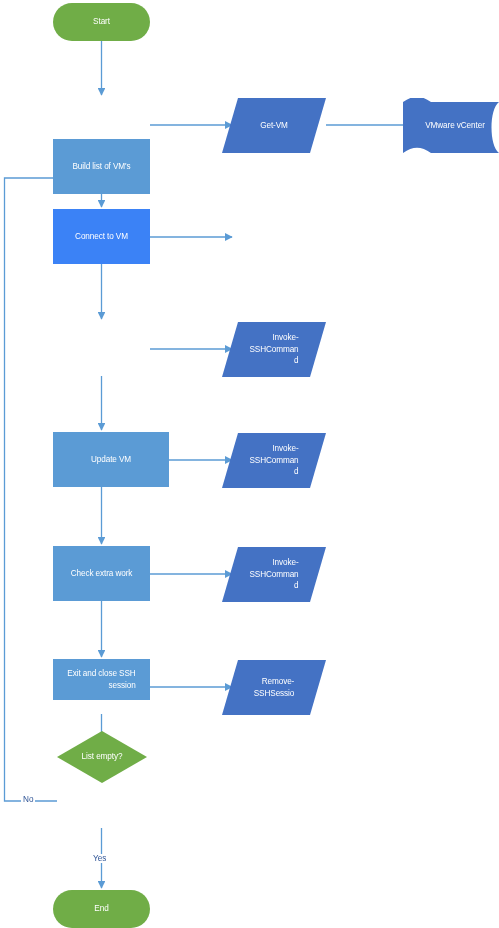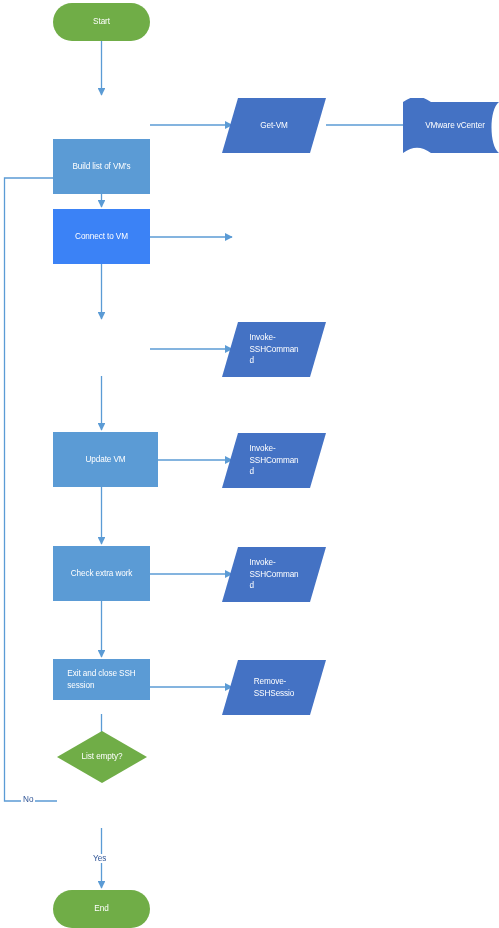--- a/index.html
+++ b/index.html
@@ -23,21 +23,21 @@
     top: 0;
     width: 499px;
     height: 928px;
   }
   .node {
     position: absolute;
     box-sizing: border-box;
     display: flex;
     align-items: center;
     justify-content: center;
-    text-align: left;
+    text-align: right;
     color: #ffffff;
     font-size: 8.2px;
     line-height: 11.5px;
     letter-spacing: -0.1px;
     z-index: 3;
   }
   .node .cap {
     position: relative;
     z-index: 2;
     padding: 0 4px;
@@ -155,21 +155,21 @@
 
   <div class="node data" style="left:222px;top:322px;width:104px;height:55px;">
     <svg class="par" viewBox="0 0 104 55" preserveAspectRatio="none">
       <polygon points="16,0 104,0 88,55 0,55" fill="#4472C4"></polygon>
     </svg>
     <span class="cap">Invoke-
 SSHComman
 d</span>
   </div>
 
-  <div class="node process" style="left:53px;top:432px;width:105px;height:55px;background:#5B9BD5;">
+  <div class="node process" style="left:53px;top:432px;width:116px;height:55px;background:#5B9BD5;">
     <span class="cap">Update VM</span>
   </div>
 
   <div class="node data" style="left:222px;top:433px;width:104px;height:55px;">
     <svg class="par" viewBox="0 0 104 55" preserveAspectRatio="none">
       <polygon points="16,0 104,0 88,55 0,55" fill="#4472C4"></polygon>
     </svg>
     <span class="cap">Invoke-
 SSHComman
 d</span>

